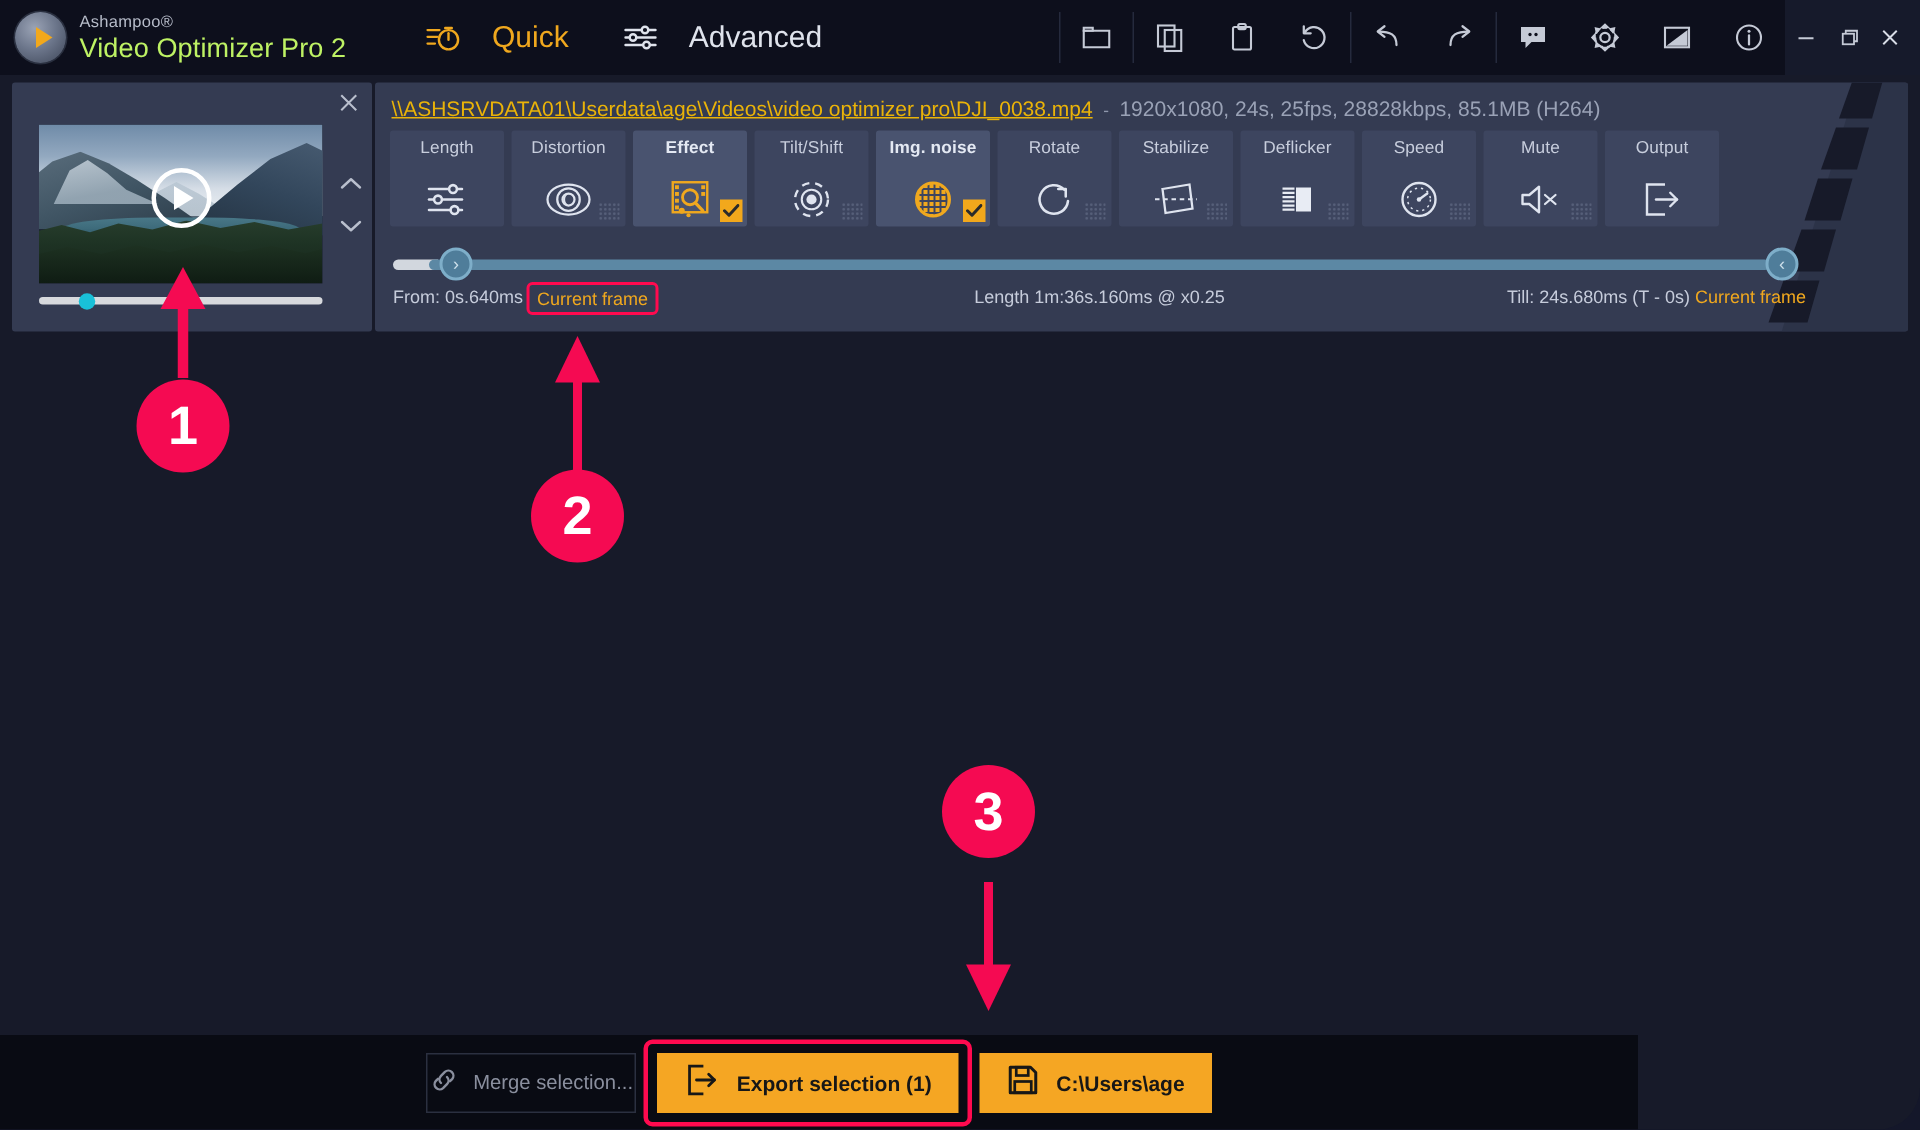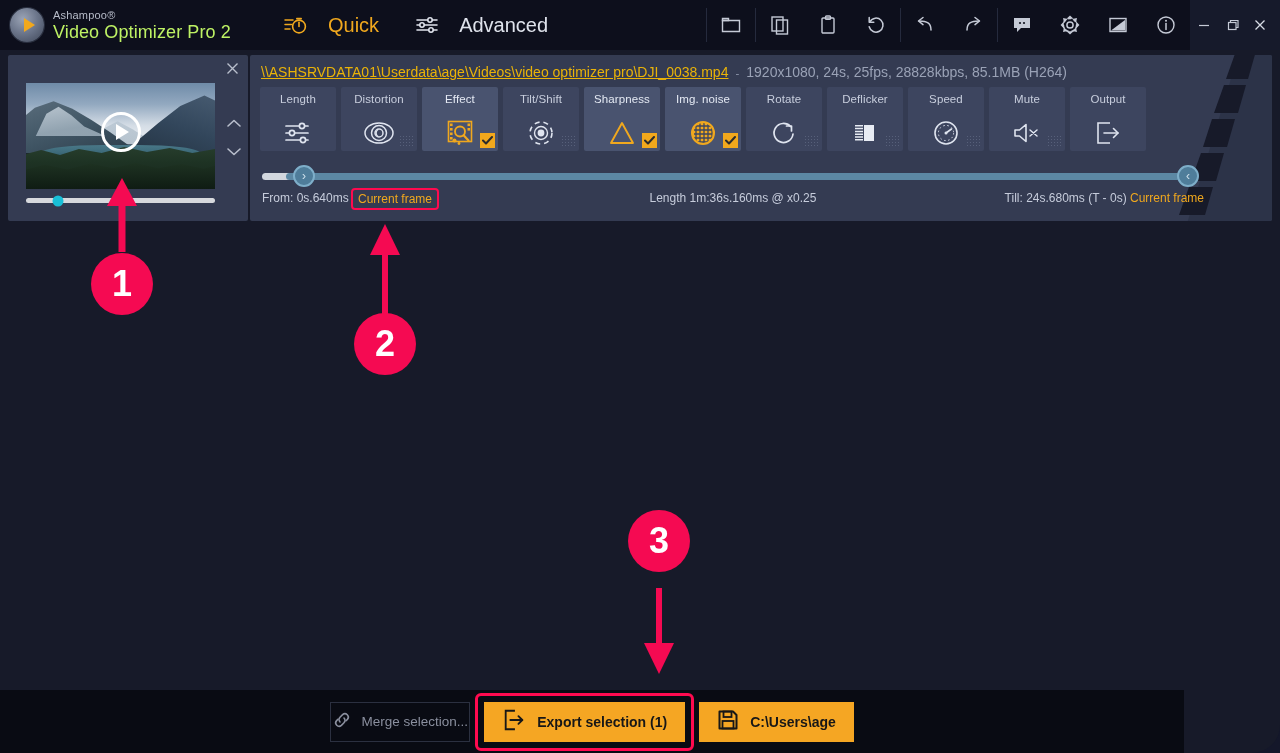--- a/index.html
+++ b/index.html
@@ -163,21 +163,21 @@
   }
   .tool{
     width:76px; height:64px; background:#3d455f; border-radius:2px;
     position:relative; cursor:pointer;
     display:flex; flex-direction:column; align-items:center;
   }
   .tool.active{ background:#49536f; }
   .tool .tlabel{
     margin-top:6px; font-size:11.5px; color:#c8cedd; letter-spacing:.1px;
   }
-  .tool.active .tlabel{ color:#e4e9f3; }
+  .tool.active .tlabel{ color:#e4e9f3;font-weight:bold; }
   .tool .ticon{
     position:absolute; left:50%; top:31px; transform:translateX(-50%);
     width:34px; height:30px; display:flex; align-items:center; justify-content:center;
   }
   .tool .chk{
     position:absolute; right:3px; bottom:3px; width:15px; height:15px;
     background:#f2a81c; display:flex; align-items:center; justify-content:center;
   }
   .tool .chk svg{ display:block; }
   .tool .dots{
@@ -219,21 +219,21 @@
     position:absolute; left:89px; top:-3px;
     color:#f0a81e; padding:2px 5px;
     border:2px solid #ff0a4f; border-radius:4px;
   }
   .lbl-len{ position:absolute; left:50%; top:0; transform:translateX(-50%); }
   .lbl-till{ position:absolute; right:0; top:0; white-space:nowrap; }
   .lbl-till .cf{ color:#f0a81e; }
 
   
   .bottombar{
-    position:absolute; left:0; bottom:0; width:1184px; height:63px;
+    position:absolute; left:0; bottom:0; width:1092px; height:63px;
     background:#090b13;
     display:flex; align-items:center; justify-content:center; gap:14px;
   }
   .btn-merge{
     width:140px; height:40px; border:1px solid #2b3040; background:transparent;
     color:#8a8f9e; font-size:13.5px;
     display:flex; align-items:center; justify-content:center; gap:9px;
     cursor:pointer;
   }
   .btn-export-wrap{ position:relative; }
@@ -553,33 +553,20 @@
         <div class="ticon">
           <svg width="30" height="28" viewBox="0 0 30 28">
               <circle cx="15" cy="14" r="11" fill="none" stroke="#dfe4ef" stroke-width="1.6" stroke-dasharray="5 4"></circle>
               <circle cx="15" cy="14" r="6.5" fill="none" stroke="#dfe4ef" stroke-width="1.4"></circle>
               <circle cx="15" cy="14" r="3.4" fill="#dfe4ef"></circle>
             </svg>
         </div>
         <div class="dots"></div>
       </div>
 
-      <div class="tool active">
-        <div class="tlabel">Sharpness</div>
-        <div class="ticon">
-          <svg width="28" height="26" viewBox="0 0 28 26">
-              <path d="M14 3 L25 23 L3 23 Z" fill="none" stroke="#f0a81e" stroke-width="1.9" stroke-linejoin="round"></path>
-            </svg>
-        </div>
-        <div class="chk">
-          <svg width="11" height="9" viewBox="0 0 11 9">
-              <path d="M1 4.5 L4 7.5 L10 1" fill="none" stroke="#2b2b2b" stroke-width="2" stroke-linecap="round" stroke-linejoin="round"></path>
-            </svg>
-        </div>
-      </div>
 
       <div class="tool active">
         <div class="tlabel">Img. noise</div>
         <div class="ticon">
           <svg width="28" height="28" viewBox="0 0 28 28">
               <defs>
                 <clipPath id="cc">
                   <circle cx="14" cy="14" r="11"></circle>
                 </clipPath>
               </defs>
@@ -602,20 +589,30 @@
         <div class="tlabel">Rotate</div>
         <div class="ticon">
           <svg width="28" height="28" viewBox="0 0 28 28">
               <path d="M20.5 7.5 A9.5 9.5 0 1 0 23 15" fill="none" stroke="#dfe4ef" stroke-width="1.7" stroke-linecap="round"></path>
               <path d="M16.5 7 L21.5 7 L21.5 12" fill="none" stroke="#dfe4ef" stroke-width="1.7" stroke-linecap="round" stroke-linejoin="round"></path>
             </svg>
         </div>
         <div class="dots"></div>
       </div>
 
+      <div class="tool">
+        <div class="tlabel">Stabilize</div>
+        <div class="ticon">
+          <svg width="32" height="26" viewBox="0 0 32 26">
+              <path d="M7 6 L25 3 L27 19 L9 22 Z" fill="none" stroke="#dfe4ef" stroke-width="1.5"></path>
+              <path d="M2 12.8 h28" stroke="#dfe4ef" stroke-width="1.3" stroke-dasharray="3 2.5"></path>
+            </svg>
+        </div>
+        <div class="dots"></div>
+      </div>
 
       <div class="tool">
         <div class="tlabel">Deflicker</div>
         <div class="ticon">
           <svg width="28" height="26" viewBox="0 0 28 26">
               <rect x="13" y="5" width="10" height="16" fill="#e8ecf4"></rect>
               <g stroke="#e8ecf4" stroke-width="1.5">
                 <path d="M4 5.8 h8 M4 8.6 h8 M4 11.4 h8 M4 14.2 h8 M4 17 h8 M4 19.8 h8"></path>
               </g>
             </svg>

